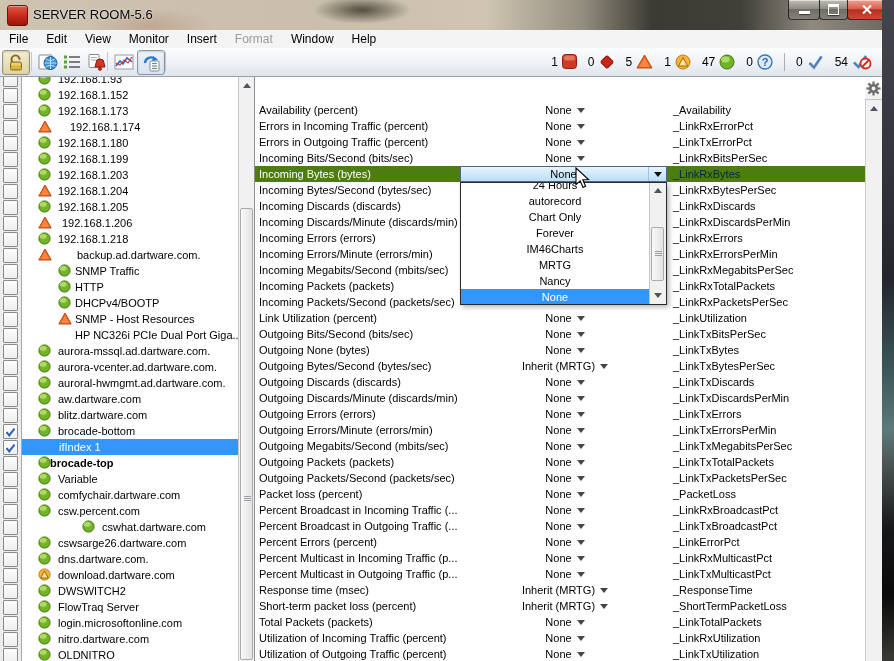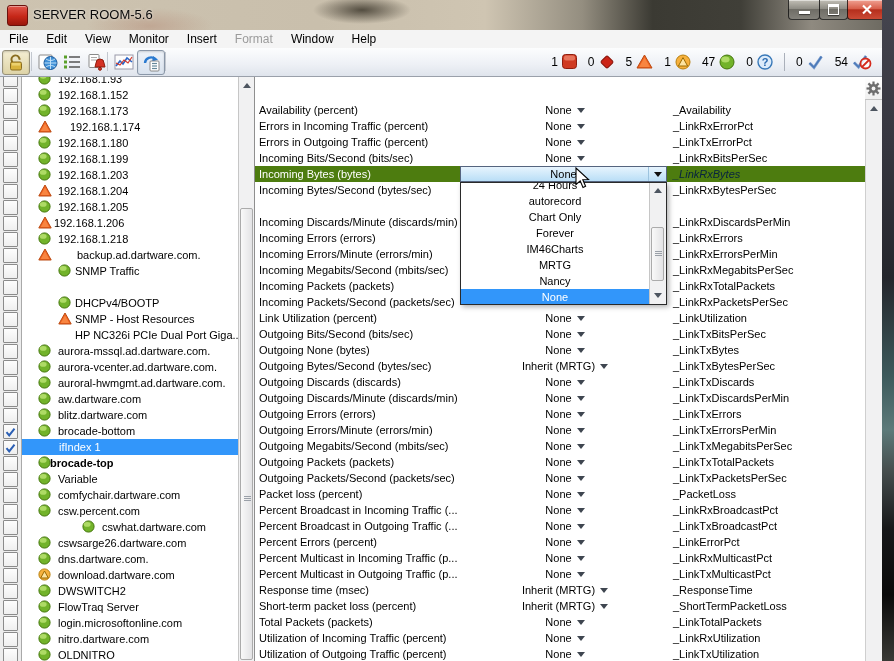--- a/index.html
+++ b/index.html
@@ -67,21 +67,21 @@
   .gearbox{position:absolute;left:865px;top:77px;width:17px;height:23px;background:linear-gradient(#ffffff,#f0f0f0);
     border-bottom:1px solid #c3c3c3;display:flex;align-items:center;justify-content:center;box-sizing:border-box;}
   .trows{position:absolute;left:254px;top:77px;width:611px;height:584px;overflow:hidden;border-left:1px solid #8f8f8f;box-sizing:border-box;background:#fff;}
   .trow{position:absolute;left:0;width:611px;height:16px;font-size:11px;line-height:16px;}
   .trow.selected{background:#4d7c0f;}
   .tname{position:absolute;left:4px;white-space:nowrap;color:#000;}
   .trow.selected .tname{color:#fff;}
   .tret{position:absolute;left:206px;width:208px;text-align:center;color:#000;}
   .darrow{display:inline-block;width:0;height:0;border-left:4px solid transparent;border-right:4px solid transparent;border-top:5px solid #3f4650;margin-left:5px;vertical-align:1px;}
   .tvar{position:absolute;left:418px;white-space:nowrap;color:#000;}
-  .trow.selected .tvar{color:#07233f;font-style:italic;}
+  .trow.selected .tvar{color:#07233f;}
   .tscroll{position:absolute;left:865px;top:100px;width:17px;height:561px;background:#f1f1f2;border-left:1px solid #cfcfcf;box-sizing:border-box;}
   
   .combo{position:absolute;left:460px;top:166px;width:207px;height:16px;box-sizing:border-box;
     background:linear-gradient(#e7f4fd,#b9def6);border:1px solid #55647e;font-size:11px;line-height:14px;text-align:center;z-index:5;}
   .combo-arrow{position:absolute;right:0;top:0;width:17px;height:14px;border-left:1px solid #9cc3de;display:flex;align-items:center;justify-content:center;}
   .combo-arrow .ca{width:0;height:0;border-left:4px solid transparent;border-right:4px solid transparent;border-top:5px solid #101010;}
   .ddpanel{position:absolute;left:460px;top:182px;width:207px;height:123px;background:#fff;border:1px solid #2a2a2a;
     box-sizing:border-box;overflow:hidden;box-shadow:2px 2px 5px rgba(0,0,0,.3);z-index:4;}
   .dditem{position:absolute;left:0;width:188px;height:16px;line-height:16px;text-align:center;font-size:11px;color:#000;}
   .dditem.hl{background:#3296fa;color:#fff;}
@@ -364,21 +364,21 @@
             <circle cx="6.5" cy="6.5" r="5.6" fill="#72b32a" stroke="#44760c"></circle>
             <ellipse cx="5.2" cy="4.4" rx="3.4" ry="2.4" fill="#b8e270" opacity="0.85"></ellipse>
           </svg></div>
         <div class="slabel" style="left: 36px;">192.168.1.205</div>
       </div>
       <div class="srow" style="top: 138px;">
         <div class="sicon" style="left: 16px;"><svg width="14" height="13">
             <path d="M7,1 L13.2,12 H0.8 Z" fill="#f2631f" stroke="#bb4a12"></path>
             <path d="M7,3.4 L11.2,11 H2.8 Z" fill="#fb9450" opacity="0.7"></path>
           </svg></div>
-        <div class="slabel" style="left: 32px;">192.168.1.206</div>
+        <div class="slabel" style="left: 40px;">192.168.1.206</div>
       </div>
       <div class="srow" style="top: 154px;">
         <div class="sicon" style="left: 16px;"><svg width="13" height="13">
             <circle cx="6.5" cy="6.5" r="5.6" fill="#72b32a" stroke="#44760c"></circle>
             <ellipse cx="5.2" cy="4.4" rx="3.4" ry="2.4" fill="#b8e270" opacity="0.85"></ellipse>
           </svg></div>
         <div class="slabel" style="left: 36px;">192.168.1.218</div>
       </div>
       <div class="srow" style="top: 170px;">
         <div class="sicon" style="left: 16px;"><svg width="14" height="13">
@@ -386,20 +386,27 @@
             <path d="M7,3.4 L11.2,11 H2.8 Z" fill="#fb9450" opacity="0.7"></path>
           </svg></div>
         <div class="slabel" style="left: 55px;">backup.ad.dartware.com.</div>
       </div>
       <div class="srow" style="top: 186px;">
         <div class="sicon" style="left: 36px;"><svg width="13" height="13">
             <circle cx="6.5" cy="6.5" r="5.6" fill="#72b32a" stroke="#44760c"></circle>
             <ellipse cx="5.2" cy="4.4" rx="3.4" ry="2.4" fill="#b8e270" opacity="0.85"></ellipse>
           </svg></div>
         <div class="slabel" style="left: 53px;">SNMP Traffic</div>
+      </div>
+      <div class="srow" style="top: 202px;">
+        <div class="sicon" style="left: 36px;"><svg width="13" height="13">
+            <circle cx="6.5" cy="6.5" r="5.6" fill="#72b32a" stroke="#44760c"></circle>
+            <ellipse cx="5.2" cy="4.4" rx="3.4" ry="2.4" fill="#b8e270" opacity="0.85"></ellipse>
+          </svg></div>
+        <div class="slabel" style="left: 53px;">HTTP</div>
       </div>
       <div class="srow" style="top: 218px;">
         <div class="sicon" style="left: 36px;"><svg width="13" height="13">
             <circle cx="6.5" cy="6.5" r="5.6" fill="#72b32a" stroke="#44760c"></circle>
             <ellipse cx="5.2" cy="4.4" rx="3.4" ry="2.4" fill="#b8e270" opacity="0.85"></ellipse>
           </svg></div>
         <div class="slabel" style="left: 53px;">DHCPv4/BOOTP</div>
       </div>
       <div class="srow" style="top: 234px;">
         <div class="sicon" style="left: 36px;"><svg width="14" height="13">
@@ -599,20 +606,24 @@
         <div class="tvar">_LinkRxBitsPerSec</div>
       </div>
       <div class="trow selected" style="top: 89px;">
         <div class="tname">Incoming Bytes (bytes)</div>
         <div class="tvar">_LinkRxBytes</div>
       </div>
       <div class="trow" style="top: 105px;">
         <div class="tname">Incoming Bytes/Second (bytes/sec)</div>
         <div class="tvar">_LinkRxBytesPerSec</div>
       </div>
+      <div class="trow" style="top: 121px;">
+        <div class="tname">Incoming Discards (discards)</div>
+        <div class="tvar">_LinkRxDiscards</div>
+      </div>
       <div class="trow" style="top: 137px;">
         <div class="tname">Incoming Discards/Minute (discards/min)</div>
         <div class="tvar">_LinkRxDiscardsPerMin</div>
       </div>
       <div class="trow" style="top: 153px;">
         <div class="tname">Incoming Errors (errors)</div>
         <div class="tvar">_LinkRxErrors</div>
       </div>
       <div class="trow" style="top: 169px;">
         <div class="tname">Incoming Errors/Minute (errors/min)</div>

